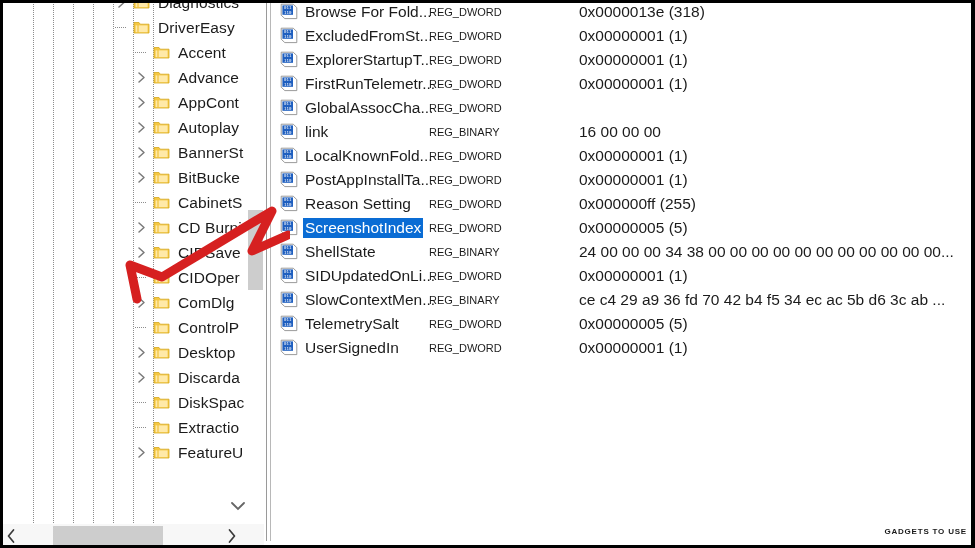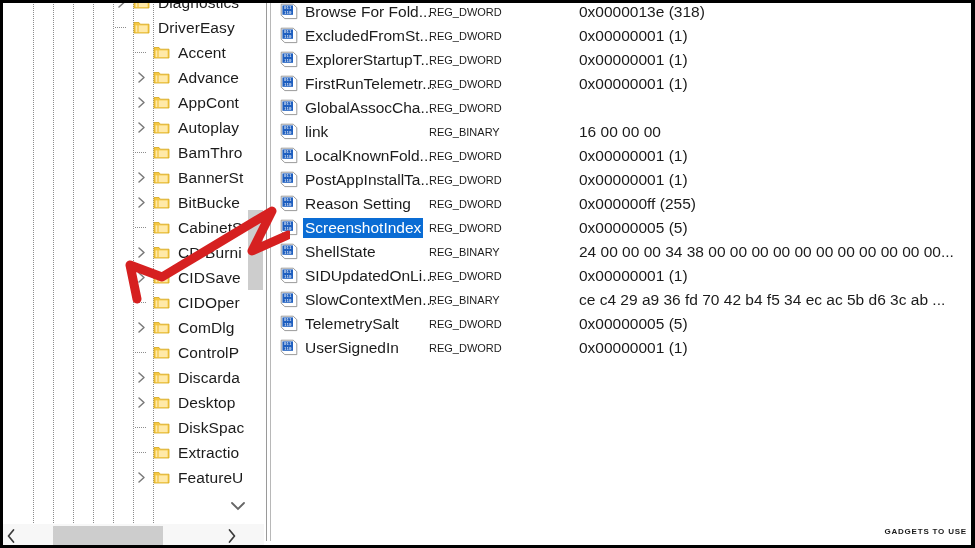--- a/index.html
+++ b/index.html
@@ -347,167 +347,156 @@
             <div class="tfolder" style="left: 153px;">
               <svg class="folder-ico" width="17" height="15" viewBox="0 0 17 15" aria-hidden="true">
                 <path d="M1 2.5 L6 2.5 L7.3 4.2 L16 4.2 L16 13 L1 13 Z" fill="#f5c843" stroke="#d6a81f" stroke-width="0.8"></path>
                 <path d="M2.6 5.4 L14.6 5.4 L14.6 12.2 L2.6 12.2 Z" fill="#ffe9a8"></path>
                 <path d="M4.4 4.4 L5.6 4.4 L5.6 13 L4.4 13 Z" fill="#f0c23c"></path>
               </svg>
             </div>
             <div class="tlabel" style="left: 178px;">Autoplay</div>
           </div>
           <div class="trow">
+            <div class="twist" style="left: 133px;">
+              <svg width="11" height="13" viewBox="0 0 11 13" aria-hidden="true">
+                <path d="M3 2 L8 6.5 L3 11" stroke="#7a7a7a" stroke-width="1.5" fill="none" stroke-linecap="round" stroke-linejoin="round"></path>
+              </svg>
+            </div>
+            <div class="tfolder" style="left: 153px;">
+              <svg class="folder-ico" width="17" height="15" viewBox="0 0 17 15" aria-hidden="true">
+                <path d="M1 2.5 L6 2.5 L7.3 4.2 L16 4.2 L16 13 L1 13 Z" fill="#f5c843" stroke="#d6a81f" stroke-width="0.8"></path>
+                <path d="M2.6 5.4 L14.6 5.4 L14.6 12.2 L2.6 12.2 Z" fill="#ffe9a8"></path>
+                <path d="M4.4 4.4 L5.6 4.4 L5.6 13 L4.4 13 Z" fill="#f0c23c"></path>
+              </svg>
+            </div>
+            <div class="tlabel" style="left: 178px;">BannerSt</div>
+          </div>
+          <div class="trow">
+            <div class="twist" style="left: 133px;">
+              <svg width="11" height="13" viewBox="0 0 11 13" aria-hidden="true">
+                <path d="M3 2 L8 6.5 L3 11" stroke="#7a7a7a" stroke-width="1.5" fill="none" stroke-linecap="round" stroke-linejoin="round"></path>
+              </svg>
+            </div>
+            <div class="tfolder" style="left: 153px;">
+              <svg class="folder-ico" width="17" height="15" viewBox="0 0 17 15" aria-hidden="true">
+                <path d="M1 2.5 L6 2.5 L7.3 4.2 L16 4.2 L16 13 L1 13 Z" fill="#f5c843" stroke="#d6a81f" stroke-width="0.8"></path>
+                <path d="M2.6 5.4 L14.6 5.4 L14.6 12.2 L2.6 12.2 Z" fill="#ffe9a8"></path>
+                <path d="M4.4 4.4 L5.6 4.4 L5.6 13 L4.4 13 Z" fill="#f0c23c"></path>
+              </svg>
+            </div>
+            <div class="tlabel" style="left: 178px;">BitBucke</div>
+          </div>
+          <div class="trow">
             <div class="tdash" style="left: 134px;"></div>
             <div class="tfolder" style="left: 153px;">
               <svg class="folder-ico" width="17" height="15" viewBox="0 0 17 15" aria-hidden="true">
                 <path d="M1 2.5 L6 2.5 L7.3 4.2 L16 4.2 L16 13 L1 13 Z" fill="#f5c843" stroke="#d6a81f" stroke-width="0.8"></path>
                 <path d="M2.6 5.4 L14.6 5.4 L14.6 12.2 L2.6 12.2 Z" fill="#ffe9a8"></path>
                 <path d="M4.4 4.4 L5.6 4.4 L5.6 13 L4.4 13 Z" fill="#f0c23c"></path>
               </svg>
             </div>
-            <div class="tlabel" style="left: 178px;">BamThro</div>
-          </div>
-          <div class="trow">
-            <div class="twist" style="left: 133px;">
-              <svg width="11" height="13" viewBox="0 0 11 13" aria-hidden="true">
-                <path d="M3 2 L8 6.5 L3 11" stroke="#7a7a7a" stroke-width="1.5" fill="none" stroke-linecap="round" stroke-linejoin="round"></path>
-              </svg>
-            </div>
-            <div class="tfolder" style="left: 153px;">
-              <svg class="folder-ico" width="17" height="15" viewBox="0 0 17 15" aria-hidden="true">
-                <path d="M1 2.5 L6 2.5 L7.3 4.2 L16 4.2 L16 13 L1 13 Z" fill="#f5c843" stroke="#d6a81f" stroke-width="0.8"></path>
-                <path d="M2.6 5.4 L14.6 5.4 L14.6 12.2 L2.6 12.2 Z" fill="#ffe9a8"></path>
-                <path d="M4.4 4.4 L5.6 4.4 L5.6 13 L4.4 13 Z" fill="#f0c23c"></path>
-              </svg>
-            </div>
-            <div class="tlabel" style="left: 178px;">BannerSt</div>
-          </div>
-          <div class="trow">
-            <div class="twist" style="left: 133px;">
-              <svg width="11" height="13" viewBox="0 0 11 13" aria-hidden="true">
-                <path d="M3 2 L8 6.5 L3 11" stroke="#7a7a7a" stroke-width="1.5" fill="none" stroke-linecap="round" stroke-linejoin="round"></path>
-              </svg>
-            </div>
-            <div class="tfolder" style="left: 153px;">
-              <svg class="folder-ico" width="17" height="15" viewBox="0 0 17 15" aria-hidden="true">
-                <path d="M1 2.5 L6 2.5 L7.3 4.2 L16 4.2 L16 13 L1 13 Z" fill="#f5c843" stroke="#d6a81f" stroke-width="0.8"></path>
-                <path d="M2.6 5.4 L14.6 5.4 L14.6 12.2 L2.6 12.2 Z" fill="#ffe9a8"></path>
-                <path d="M4.4 4.4 L5.6 4.4 L5.6 13 L4.4 13 Z" fill="#f0c23c"></path>
-              </svg>
-            </div>
-            <div class="tlabel" style="left: 178px;">BitBucke</div>
+            <div class="tlabel" style="left: 178px;">CabinetS</div>
+          </div>
+          <div class="trow">
+            <div class="twist" style="left: 133px;">
+              <svg width="11" height="13" viewBox="0 0 11 13" aria-hidden="true">
+                <path d="M3 2 L8 6.5 L3 11" stroke="#7a7a7a" stroke-width="1.5" fill="none" stroke-linecap="round" stroke-linejoin="round"></path>
+              </svg>
+            </div>
+            <div class="tfolder" style="left: 153px;">
+              <svg class="folder-ico" width="17" height="15" viewBox="0 0 17 15" aria-hidden="true">
+                <path d="M1 2.5 L6 2.5 L7.3 4.2 L16 4.2 L16 13 L1 13 Z" fill="#f5c843" stroke="#d6a81f" stroke-width="0.8"></path>
+                <path d="M2.6 5.4 L14.6 5.4 L14.6 12.2 L2.6 12.2 Z" fill="#ffe9a8"></path>
+                <path d="M4.4 4.4 L5.6 4.4 L5.6 13 L4.4 13 Z" fill="#f0c23c"></path>
+              </svg>
+            </div>
+            <div class="tlabel" style="left: 178px;">CD Burni</div>
+          </div>
+          <div class="trow">
+            <div class="twist" style="left: 133px;">
+              <svg width="11" height="13" viewBox="0 0 11 13" aria-hidden="true">
+                <path d="M3 2 L8 6.5 L3 11" stroke="#7a7a7a" stroke-width="1.5" fill="none" stroke-linecap="round" stroke-linejoin="round"></path>
+              </svg>
+            </div>
+            <div class="tfolder" style="left: 153px;">
+              <svg class="folder-ico" width="17" height="15" viewBox="0 0 17 15" aria-hidden="true">
+                <path d="M1 2.5 L6 2.5 L7.3 4.2 L16 4.2 L16 13 L1 13 Z" fill="#f5c843" stroke="#d6a81f" stroke-width="0.8"></path>
+                <path d="M2.6 5.4 L14.6 5.4 L14.6 12.2 L2.6 12.2 Z" fill="#ffe9a8"></path>
+                <path d="M4.4 4.4 L5.6 4.4 L5.6 13 L4.4 13 Z" fill="#f0c23c"></path>
+              </svg>
+            </div>
+            <div class="tlabel" style="left: 178px;">CIDSave</div>
           </div>
           <div class="trow">
             <div class="tdash" style="left: 134px;"></div>
             <div class="tfolder" style="left: 153px;">
               <svg class="folder-ico" width="17" height="15" viewBox="0 0 17 15" aria-hidden="true">
                 <path d="M1 2.5 L6 2.5 L7.3 4.2 L16 4.2 L16 13 L1 13 Z" fill="#f5c843" stroke="#d6a81f" stroke-width="0.8"></path>
                 <path d="M2.6 5.4 L14.6 5.4 L14.6 12.2 L2.6 12.2 Z" fill="#ffe9a8"></path>
                 <path d="M4.4 4.4 L5.6 4.4 L5.6 13 L4.4 13 Z" fill="#f0c23c"></path>
               </svg>
             </div>
-            <div class="tlabel" style="left: 178px;">CabinetS</div>
-          </div>
-          <div class="trow">
-            <div class="twist" style="left: 133px;">
-              <svg width="11" height="13" viewBox="0 0 11 13" aria-hidden="true">
-                <path d="M3 2 L8 6.5 L3 11" stroke="#7a7a7a" stroke-width="1.5" fill="none" stroke-linecap="round" stroke-linejoin="round"></path>
-              </svg>
-            </div>
-            <div class="tfolder" style="left: 153px;">
-              <svg class="folder-ico" width="17" height="15" viewBox="0 0 17 15" aria-hidden="true">
-                <path d="M1 2.5 L6 2.5 L7.3 4.2 L16 4.2 L16 13 L1 13 Z" fill="#f5c843" stroke="#d6a81f" stroke-width="0.8"></path>
-                <path d="M2.6 5.4 L14.6 5.4 L14.6 12.2 L2.6 12.2 Z" fill="#ffe9a8"></path>
-                <path d="M4.4 4.4 L5.6 4.4 L5.6 13 L4.4 13 Z" fill="#f0c23c"></path>
-              </svg>
-            </div>
-            <div class="tlabel" style="left: 178px;">CD Burni</div>
-          </div>
-          <div class="trow">
-            <div class="twist" style="left: 133px;">
-              <svg width="11" height="13" viewBox="0 0 11 13" aria-hidden="true">
-                <path d="M3 2 L8 6.5 L3 11" stroke="#7a7a7a" stroke-width="1.5" fill="none" stroke-linecap="round" stroke-linejoin="round"></path>
-              </svg>
-            </div>
-            <div class="tfolder" style="left: 153px;">
-              <svg class="folder-ico" width="17" height="15" viewBox="0 0 17 15" aria-hidden="true">
-                <path d="M1 2.5 L6 2.5 L7.3 4.2 L16 4.2 L16 13 L1 13 Z" fill="#f5c843" stroke="#d6a81f" stroke-width="0.8"></path>
-                <path d="M2.6 5.4 L14.6 5.4 L14.6 12.2 L2.6 12.2 Z" fill="#ffe9a8"></path>
-                <path d="M4.4 4.4 L5.6 4.4 L5.6 13 L4.4 13 Z" fill="#f0c23c"></path>
-              </svg>
-            </div>
-            <div class="tlabel" style="left: 178px;">CIDSave</div>
+            <div class="tlabel" style="left: 178px;">CIDOper</div>
+          </div>
+          <div class="trow">
+            <div class="twist" style="left: 133px;">
+              <svg width="11" height="13" viewBox="0 0 11 13" aria-hidden="true">
+                <path d="M3 2 L8 6.5 L3 11" stroke="#7a7a7a" stroke-width="1.5" fill="none" stroke-linecap="round" stroke-linejoin="round"></path>
+              </svg>
+            </div>
+            <div class="tfolder" style="left: 153px;">
+              <svg class="folder-ico" width="17" height="15" viewBox="0 0 17 15" aria-hidden="true">
+                <path d="M1 2.5 L6 2.5 L7.3 4.2 L16 4.2 L16 13 L1 13 Z" fill="#f5c843" stroke="#d6a81f" stroke-width="0.8"></path>
+                <path d="M2.6 5.4 L14.6 5.4 L14.6 12.2 L2.6 12.2 Z" fill="#ffe9a8"></path>
+                <path d="M4.4 4.4 L5.6 4.4 L5.6 13 L4.4 13 Z" fill="#f0c23c"></path>
+              </svg>
+            </div>
+            <div class="tlabel" style="left: 178px;">ComDlg</div>
           </div>
           <div class="trow">
             <div class="tdash" style="left: 134px;"></div>
             <div class="tfolder" style="left: 153px;">
               <svg class="folder-ico" width="17" height="15" viewBox="0 0 17 15" aria-hidden="true">
                 <path d="M1 2.5 L6 2.5 L7.3 4.2 L16 4.2 L16 13 L1 13 Z" fill="#f5c843" stroke="#d6a81f" stroke-width="0.8"></path>
                 <path d="M2.6 5.4 L14.6 5.4 L14.6 12.2 L2.6 12.2 Z" fill="#ffe9a8"></path>
                 <path d="M4.4 4.4 L5.6 4.4 L5.6 13 L4.4 13 Z" fill="#f0c23c"></path>
               </svg>
             </div>
-            <div class="tlabel" style="left: 178px;">CIDOper</div>
-          </div>
-          <div class="trow">
-            <div class="twist" style="left: 133px;">
-              <svg width="11" height="13" viewBox="0 0 11 13" aria-hidden="true">
-                <path d="M3 2 L8 6.5 L3 11" stroke="#7a7a7a" stroke-width="1.5" fill="none" stroke-linecap="round" stroke-linejoin="round"></path>
-              </svg>
-            </div>
-            <div class="tfolder" style="left: 153px;">
-              <svg class="folder-ico" width="17" height="15" viewBox="0 0 17 15" aria-hidden="true">
-                <path d="M1 2.5 L6 2.5 L7.3 4.2 L16 4.2 L16 13 L1 13 Z" fill="#f5c843" stroke="#d6a81f" stroke-width="0.8"></path>
-                <path d="M2.6 5.4 L14.6 5.4 L14.6 12.2 L2.6 12.2 Z" fill="#ffe9a8"></path>
-                <path d="M4.4 4.4 L5.6 4.4 L5.6 13 L4.4 13 Z" fill="#f0c23c"></path>
-              </svg>
-            </div>
-            <div class="tlabel" style="left: 178px;">ComDlg</div>
-          </div>
-          <div class="trow">
-            <div class="tdash" style="left: 134px;"></div>
-            <div class="tfolder" style="left: 153px;">
-              <svg class="folder-ico" width="17" height="15" viewBox="0 0 17 15" aria-hidden="true">
-                <path d="M1 2.5 L6 2.5 L7.3 4.2 L16 4.2 L16 13 L1 13 Z" fill="#f5c843" stroke="#d6a81f" stroke-width="0.8"></path>
-                <path d="M2.6 5.4 L14.6 5.4 L14.6 12.2 L2.6 12.2 Z" fill="#ffe9a8"></path>
-                <path d="M4.4 4.4 L5.6 4.4 L5.6 13 L4.4 13 Z" fill="#f0c23c"></path>
-              </svg>
-            </div>
             <div class="tlabel" style="left: 178px;">ControlP</div>
           </div>
           <div class="trow">
             <div class="twist" style="left: 133px;">
               <svg width="11" height="13" viewBox="0 0 11 13" aria-hidden="true">
                 <path d="M3 2 L8 6.5 L3 11" stroke="#7a7a7a" stroke-width="1.5" fill="none" stroke-linecap="round" stroke-linejoin="round"></path>
               </svg>
             </div>
             <div class="tfolder" style="left: 153px;">
               <svg class="folder-ico" width="17" height="15" viewBox="0 0 17 15" aria-hidden="true">
                 <path d="M1 2.5 L6 2.5 L7.3 4.2 L16 4.2 L16 13 L1 13 Z" fill="#f5c843" stroke="#d6a81f" stroke-width="0.8"></path>
                 <path d="M2.6 5.4 L14.6 5.4 L14.6 12.2 L2.6 12.2 Z" fill="#ffe9a8"></path>
                 <path d="M4.4 4.4 L5.6 4.4 L5.6 13 L4.4 13 Z" fill="#f0c23c"></path>
               </svg>
             </div>
+            <div class="tlabel" style="left: 178px;">Desktop</div>
+          </div>
+          <div class="trow">
+            <div class="twist" style="left: 133px;">
+              <svg width="11" height="13" viewBox="0 0 11 13" aria-hidden="true">
+                <path d="M3 2 L8 6.5 L3 11" stroke="#7a7a7a" stroke-width="1.5" fill="none" stroke-linecap="round" stroke-linejoin="round"></path>
+              </svg>
+            </div>
+            <div class="tfolder" style="left: 153px;">
+              <svg class="folder-ico" width="17" height="15" viewBox="0 0 17 15" aria-hidden="true">
+                <path d="M1 2.5 L6 2.5 L7.3 4.2 L16 4.2 L16 13 L1 13 Z" fill="#f5c843" stroke="#d6a81f" stroke-width="0.8"></path>
+                <path d="M2.6 5.4 L14.6 5.4 L14.6 12.2 L2.6 12.2 Z" fill="#ffe9a8"></path>
+                <path d="M4.4 4.4 L5.6 4.4 L5.6 13 L4.4 13 Z" fill="#f0c23c"></path>
+              </svg>
+            </div>
             <div class="tlabel" style="left: 178px;">Discarda</div>
-          </div>
-          <div class="trow">
-            <div class="twist" style="left: 133px;">
-              <svg width="11" height="13" viewBox="0 0 11 13" aria-hidden="true">
-                <path d="M3 2 L8 6.5 L3 11" stroke="#7a7a7a" stroke-width="1.5" fill="none" stroke-linecap="round" stroke-linejoin="round"></path>
-              </svg>
-            </div>
-            <div class="tfolder" style="left: 153px;">
-              <svg class="folder-ico" width="17" height="15" viewBox="0 0 17 15" aria-hidden="true">
-                <path d="M1 2.5 L6 2.5 L7.3 4.2 L16 4.2 L16 13 L1 13 Z" fill="#f5c843" stroke="#d6a81f" stroke-width="0.8"></path>
-                <path d="M2.6 5.4 L14.6 5.4 L14.6 12.2 L2.6 12.2 Z" fill="#ffe9a8"></path>
-                <path d="M4.4 4.4 L5.6 4.4 L5.6 13 L4.4 13 Z" fill="#f0c23c"></path>
-              </svg>
-            </div>
-            <div class="tlabel" style="left: 178px;">Desktop</div>
           </div>
           <div class="trow">
             <div class="tdash" style="left: 134px;"></div>
             <div class="tfolder" style="left: 153px;">
               <svg class="folder-ico" width="17" height="15" viewBox="0 0 17 15" aria-hidden="true">
                 <path d="M1 2.5 L6 2.5 L7.3 4.2 L16 4.2 L16 13 L1 13 Z" fill="#f5c843" stroke="#d6a81f" stroke-width="0.8"></path>
                 <path d="M2.6 5.4 L14.6 5.4 L14.6 12.2 L2.6 12.2 Z" fill="#ffe9a8"></path>
                 <path d="M4.4 4.4 L5.6 4.4 L5.6 13 L4.4 13 Z" fill="#f0c23c"></path>
               </svg>
             </div>

